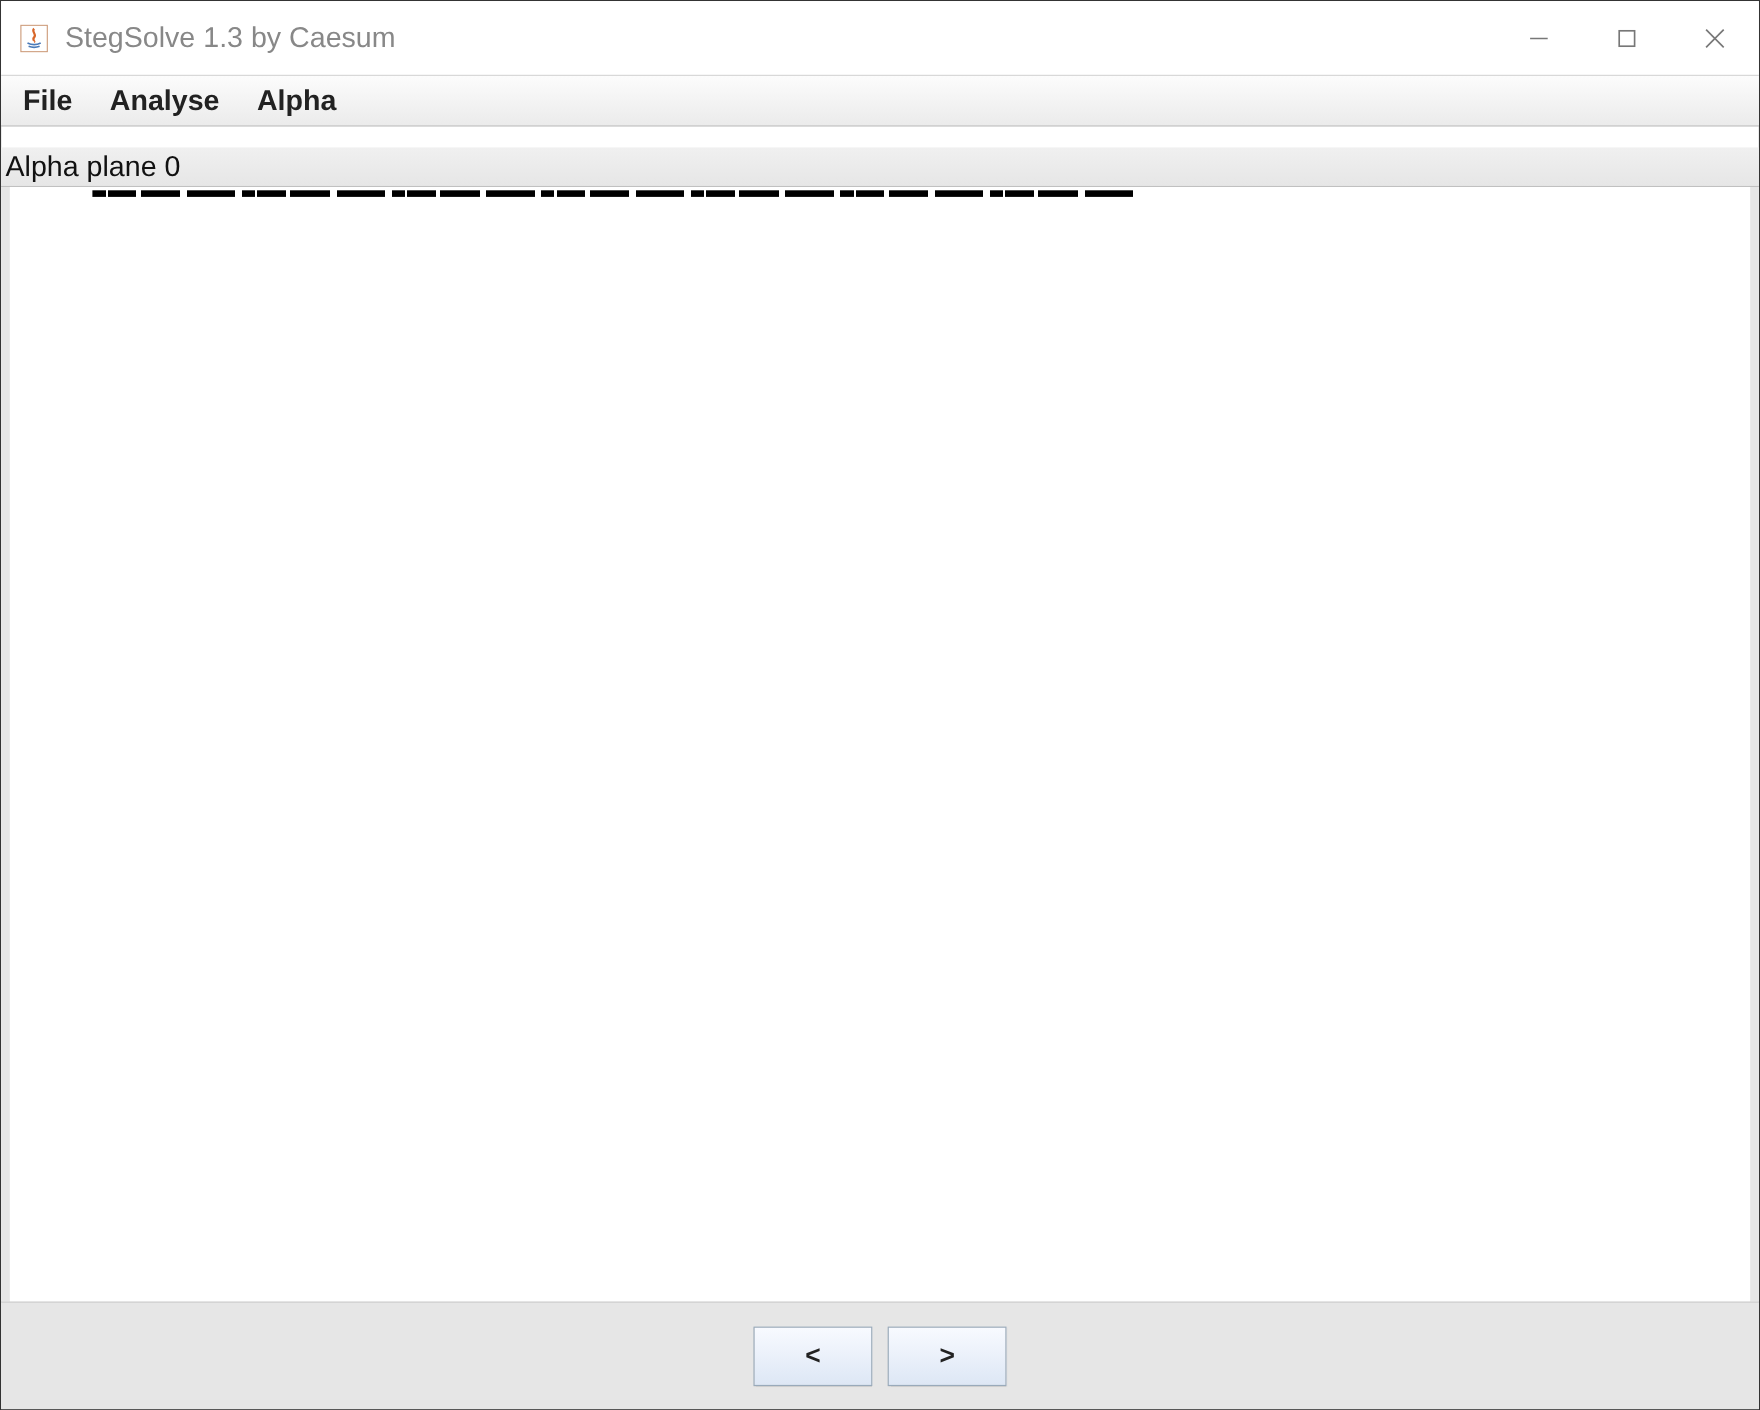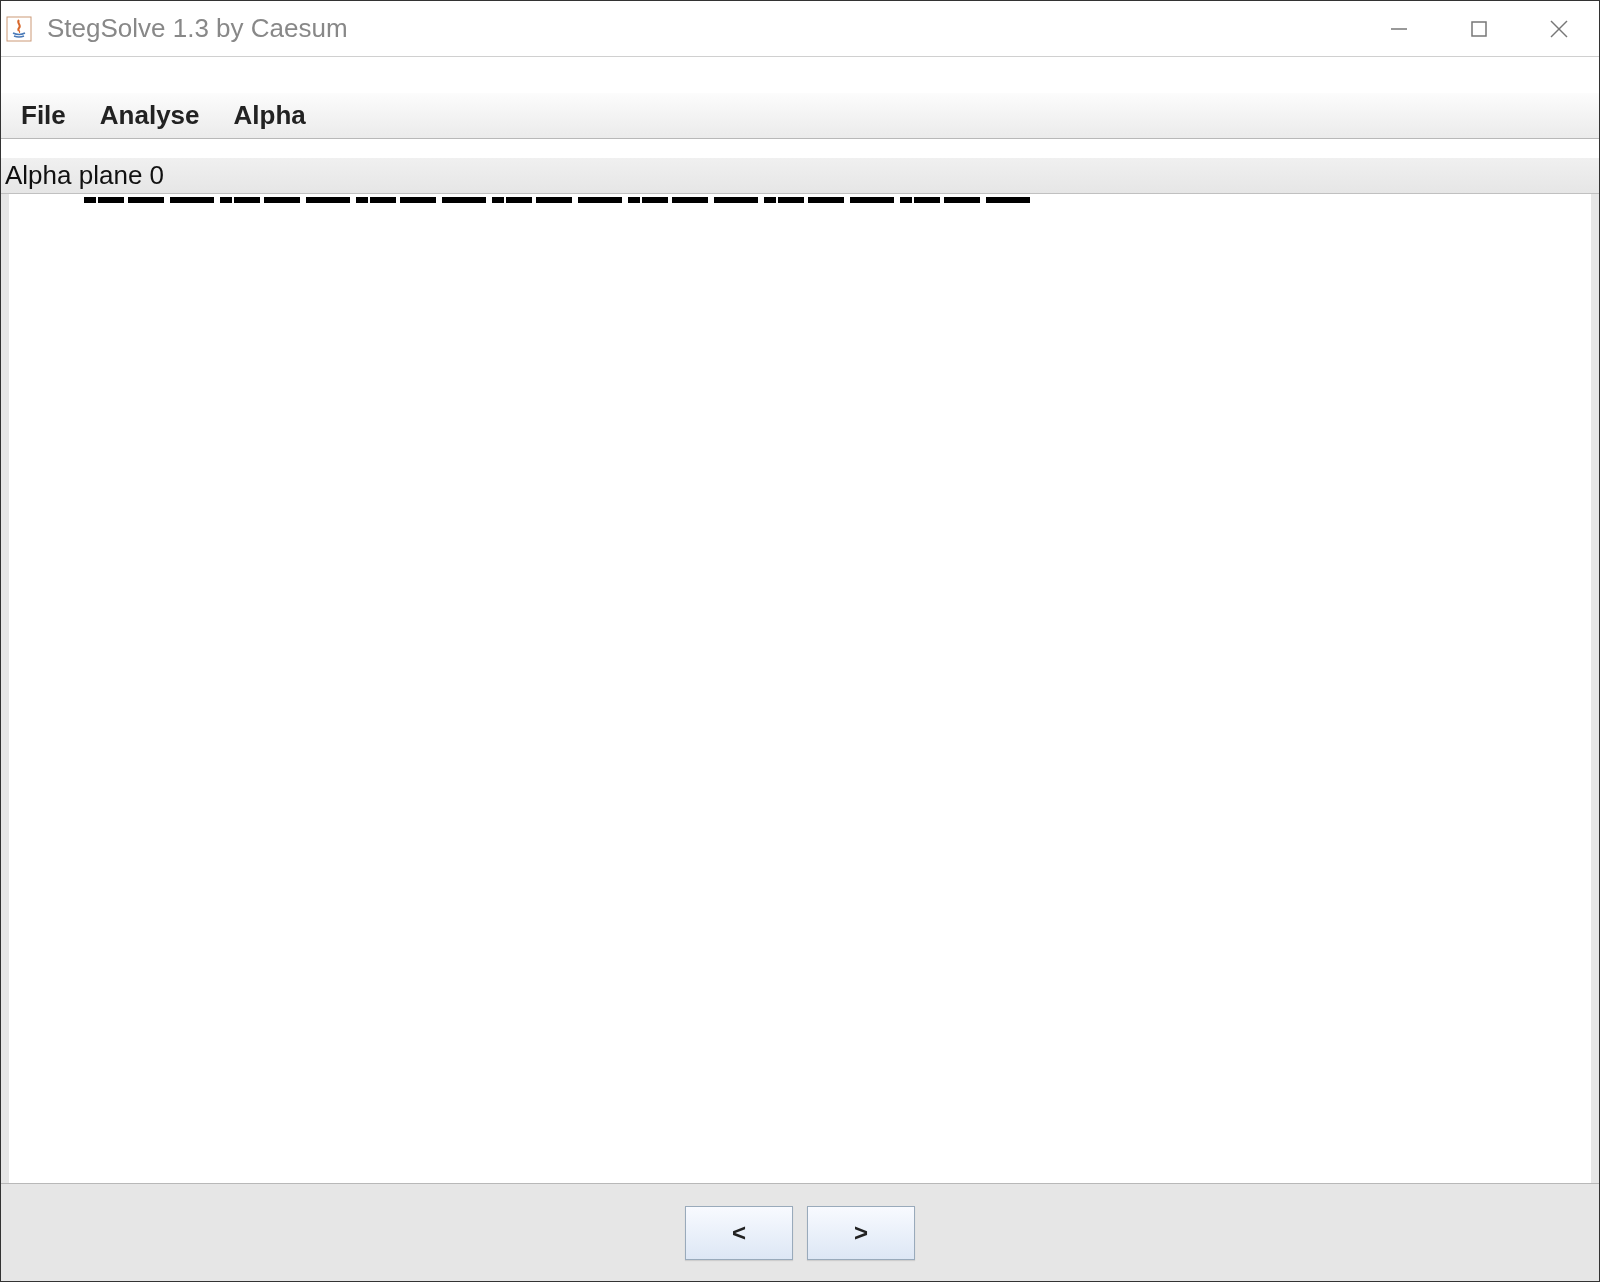--- a/index.html
+++ b/index.html
@@ -17,26 +17,26 @@
     .window {
       width: 1600px;
       height: 1282px;
       background: #ffffff;
       border: 1px solid #333;
       display: flex;
       flex-direction: column;
       position: relative;
     }
     .titlebar {
-      height: 56px;
+      height: 68px;
       background: #ffffff;
       display: flex;
       align-items: center;
       border-bottom: 1px solid #d0d0d0;
-      padding-left: 4px;
+      padding-left: 16px;
     }
     .app-icon {
       width: 28px;
       height: 28px;
       margin-right: 14px;
       display: flex;
       align-items: center;
       justify-content: center;
     }
     .app-title {
@@ -68,21 +68,20 @@
       fill: none;
     }
     .menubar {
       height: 46px;
       background: linear-gradient(#fcfcfc, #ebebeb);
       display: flex;
       align-items: center;
       padding-left: 12px;
       border-bottom: 1px solid #b8b8b8;
       gap: 18px;
-      margin-top: 36px;
     }
     .menu-item {
       color: #222;
       font-size: 26px;
       font-weight: 600;
       padding: 4px 8px;
       cursor: pointer;
     }
     .status-label-row {
       height: 36px;

